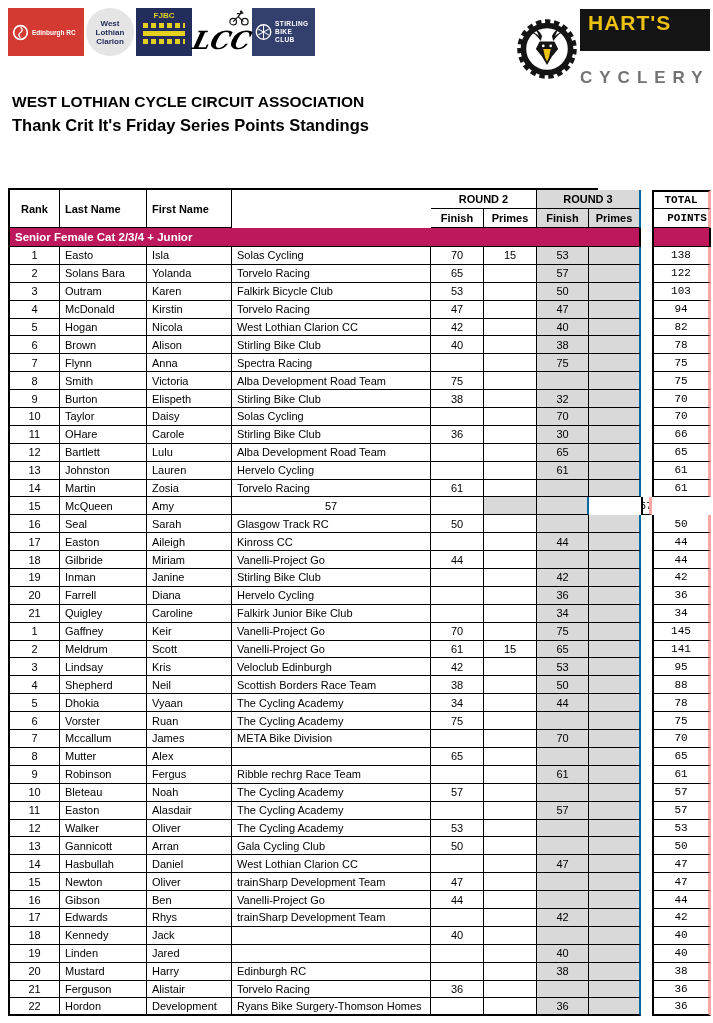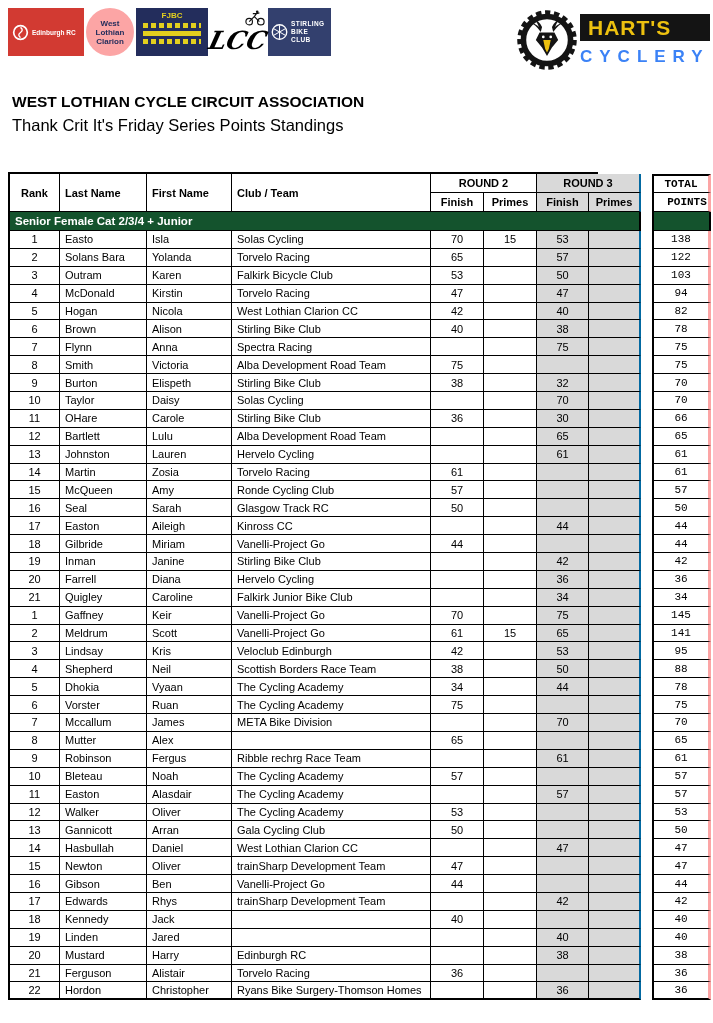--- a/index.html
+++ b/index.html
@@ -4,54 +4,54 @@
 <style>
   html,body{margin:0;padding:0;}
   body{
     width:713px;height:1023px;position:relative;background:#fff;
     font-family:"Liberation Sans",sans-serif;color:#000;overflow:hidden;
   }
   
   .logo-strip{position:absolute;left:8px;top:8px;height:48px;display:flex;align-items:center;}
   .logo-erc{width:76px;height:48px;background:#d23a32;color:#fff;display:flex;align-items:center;gap:3px;padding:0 4px;box-sizing:border-box;}
   .logo-erc .t{font-size:6.5px;font-weight:700;white-space:nowrap;}
-  .logo-wlc{width:48px;height:48px;border-radius:50%;background:#fca5a5;color:#232d5c;display:flex;flex-direction:column;justify-content:center;align-items:center;font-weight:700;font-size:8px;line-height:9px;margin:0 2px;text-align:center;}
-  .logo-fjbc{width:72px;height:48px;background:#232d5c;display:flex;flex-direction:column;padding:3px 7px 4px;box-sizing:border-box;}
+  .logo-wlc{width:48px;height:48px;border-radius:50%;background:#e5e5e5;color:#232d5c;display:flex;flex-direction:column;justify-content:center;align-items:center;font-weight:700;font-size:8px;line-height:9px;margin:0 2px;text-align:center;}
+  .logo-fjbc{width:56px;height:48px;background:#232d5c;display:flex;flex-direction:column;padding:3px 7px 4px;box-sizing:border-box;}
   .fjbc-title{color:#e3cf1e;font-size:8px;font-weight:700;text-align:center;}
   .fjbc-stripe{height:5px;margin-top:3px;background:repeating-linear-gradient(90deg,#e3cf1e 0 5px,#232d5c 5px 8px);}
   .fjbc-stripe.solid{background:#e3cf1e;}
   .logo-lcc{width:60px;height:48px;background:#fff;position:relative;display:flex;align-items:flex-end;justify-content:center;}
   .lcc-text{font-family:"DejaVu Serif",serif;font-style:italic;font-weight:700;font-size:25px;line-height:1;transform:skewX(-14deg);padding-bottom:3px;}
   .lcc-cyclist{position:absolute;top:2px;right:2px;}
   .logo-sbc{width:63px;height:48px;background:#33406e;color:#fff;display:flex;align-items:center;gap:3px;padding:0 3px;box-sizing:border-box;}
   .logo-sbc .t{font-size:6.5px;font-weight:700;letter-spacing:.4px;line-height:8px;}
   
   .harts{position:absolute;left:516px;top:9px;display:flex;align-items:center;}
   .harts-text{margin-left:2px;display:flex;flex-direction:column;}
-  .harts-bar{background:#141414;color:#edc10f;font-weight:700;font-size:21px;height:27px;line-height:27px;padding:0 14px 0 8px;letter-spacing:1px;white-space:nowrap;}
-  .harts-cyclery{font-size:17px;letter-spacing:7px;color:#3b82f6;margin-top:6px;font-weight:600;white-space:nowrap;}
+  .harts-bar{background:#141414;color:#edc10f;font-weight:700;font-size:21px;height:27px;line-height:27px;padding:0 14px 15px 8px;letter-spacing:1px;white-space:nowrap;}
+  .harts-cyclery{font-size:17px;letter-spacing:7px;color:#737373;margin-top:17px;font-weight:600;white-space:nowrap;}
   
   .title1{position:absolute;left:12px;top:93px;font-size:15.5px;font-weight:700;}
-  .title2{position:absolute;left:12px;top:116px;font-size:16.5px;font-weight:400;text-align:center;}
+  .title2{position:absolute;left:12px;top:116px;font-size:16.5px;font-weight:700;text-align:center;}
   
-  .standings{position:absolute;left:8px;top:172px;width:590px;}
+  .standings{position:absolute;left:8px;top:188px;width:590px;}
   .trow{display:grid;grid-template-columns:52px 87px 85px 199px 53px 53px 52px 52px 11px 59px;}
   .hgrid{grid-template-rows:19px 19px;border-top:2px solid #000;}
   .c{border-right:1px solid #000;border-bottom:1px solid #000;display:flex;align-items:center;font-size:11px;overflow:hidden;white-space:nowrap;box-sizing:border-box;}
   .h{font-weight:700;}
   .cen{justify-content:center;}
   .txt{padding-left:5px;}
   .first{border-left:2px solid #000;}
   .end{border-right:2px solid #0369a1;text-align:right;}
   .gapc{border:none;background:#fff;}
   .totc{border-left:2px solid #000;border-right:3px solid #fca5a5;justify-content:center;font-family:Liberation Mono, monospace;}
   .gray{background:#d9d9d9;}
   .data-row{height:17.9px;}
   .band-row{height:19px;}
-  .band{background:#14532d;color:#fff;font-weight:700;border-left:2px solid #000;border-right:2px solid #000;border-bottom:1px solid #000;padding-left:5px;font-size:11.5px;display:flex;align-items:center;}
+  .band{background:#be185d;color:#fff;font-weight:700;border-left:2px solid #000;border-right:2px solid #000;border-bottom:1px solid #000;padding-left:5px;font-size:11.5px;display:flex;align-items:center;}
   .band.main{grid-column:1 / span 8;}
   .band.tot{grid-column:10;padding-left:0;}
   .gap-span{grid-column:9;border:none;}
   .last-row .c:not(.gapc){border-bottom:2px solid #000;}
   
   .h-rank{grid-row:1 / span 2;grid-column:1;}
   .h-last{grid-row:1 / span 2;grid-column:2;}
   .h-first{grid-row:1 / span 2;grid-column:3;}
   .h-club{grid-row:1 / span 2;grid-column:4;}
   .h-r2{grid-column:5 / span 2;grid-row:1;}
@@ -125,21 +125,20 @@
 </div>
 
 <div class="title1">WEST LOTHIAN CYCLE CIRCUIT ASSOCIATION</div>
 <div class="title2">Thank Crit It's Friday Series Points Standings</div>
 
 <div class="standings">
   <div class="trow hgrid">
     <div class="c h cen first h-rank">Rank</div>
     <div class="c h txt h-last">Last Name</div>
     <div class="c h txt h-first">First Name</div>
-    <div class="c h txt h-club">Club / Team</div>
     <div class="c h cen h-r2">ROUND 2</div>
     <div class="c h cen gray end h-r3">ROUND 3</div>
     <div class="c h cen h-f2">Finish</div>
     <div class="c h cen h-p2">Primes</div>
     <div class="c h cen gray h-f3">Finish</div>
     <div class="c h cen gray end h-p3">Primes</div>
     <div class="c gapc h-gap"></div>
     <div class="c h totc h-total">TOTAL</div>
     <div class="c h totc h-points">POINTS</div>
   </div>
@@ -314,21 +313,20 @@
         <div class="c cen"></div>
         <div class="c cen gray"></div>
         <div class="c cen gray end"></div>
         <div class="c gapc"></div>
         <div class="c totc">61</div>
       </div>
       <div class="trow data-row">
         <div class="c cen first">15</div>
         <div class="c txt">McQueen</div>
         <div class="c txt">Amy</div>
-        <div class="c txt">Ronde Cycling Club</div>
         <div class="c cen">57</div>
         <div class="c cen"></div>
         <div class="c cen gray"></div>
         <div class="c cen gray end"></div>
         <div class="c gapc"></div>
         <div class="c totc">57</div>
       </div>
       <div class="trow data-row">
         <div class="c cen first">16</div>
         <div class="c txt">Seal</div>
@@ -649,21 +647,21 @@
         <div class="c cen">36</div>
         <div class="c cen"></div>
         <div class="c cen gray"></div>
         <div class="c cen gray end"></div>
         <div class="c gapc"></div>
         <div class="c totc">36</div>
       </div>
       <div class="trow data-row last-row">
         <div class="c cen first">22</div>
         <div class="c txt">Hordon</div>
-        <div class="c txt">Christopher</div>
+        <div class="c txt">Development</div>
         <div class="c txt">Ryans Bike Surgery-Thomson Homes</div>
         <div class="c cen"></div>
         <div class="c cen"></div>
         <div class="c cen gray">36</div>
         <div class="c cen gray end"></div>
         <div class="c gapc"></div>
         <div class="c totc">36</div>
       </div>
     </div>
 </div>

